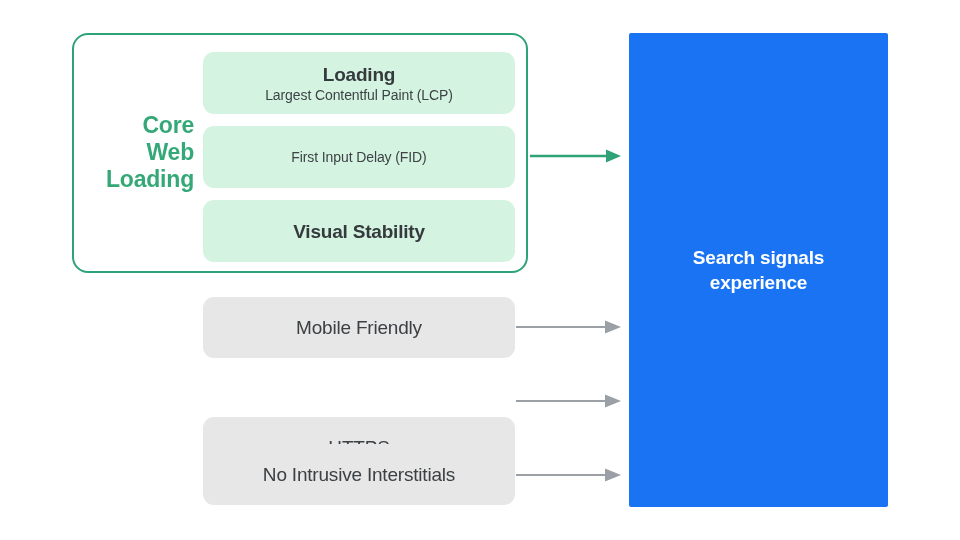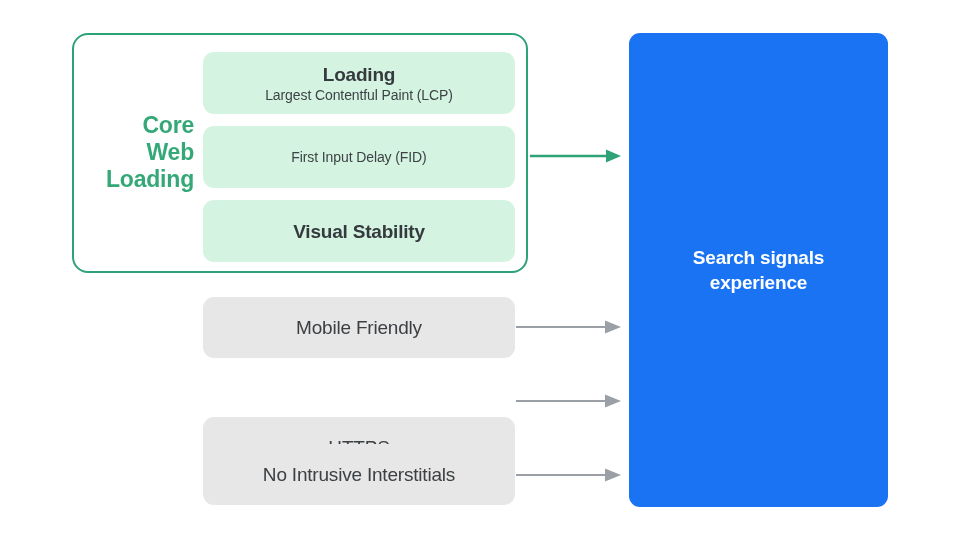--- a/index.html
+++ b/index.html
@@ -110,21 +110,21 @@
   }
 
   
   .dest-box {
     position: absolute;
     left: 629px;
     top: 33px;
     width: 259px;
     height: 474px;
     background: #1a73f2;
-    border-radius: 11px;
+    border-radius: 2px;
     display: flex;
     align-items: center;
     justify-content: center;
     box-sizing: border-box;
   }
   .dest-text {
     color: #ffffff;
     font-size: 19px;
     font-weight: bold;
     line-height: 25px;

